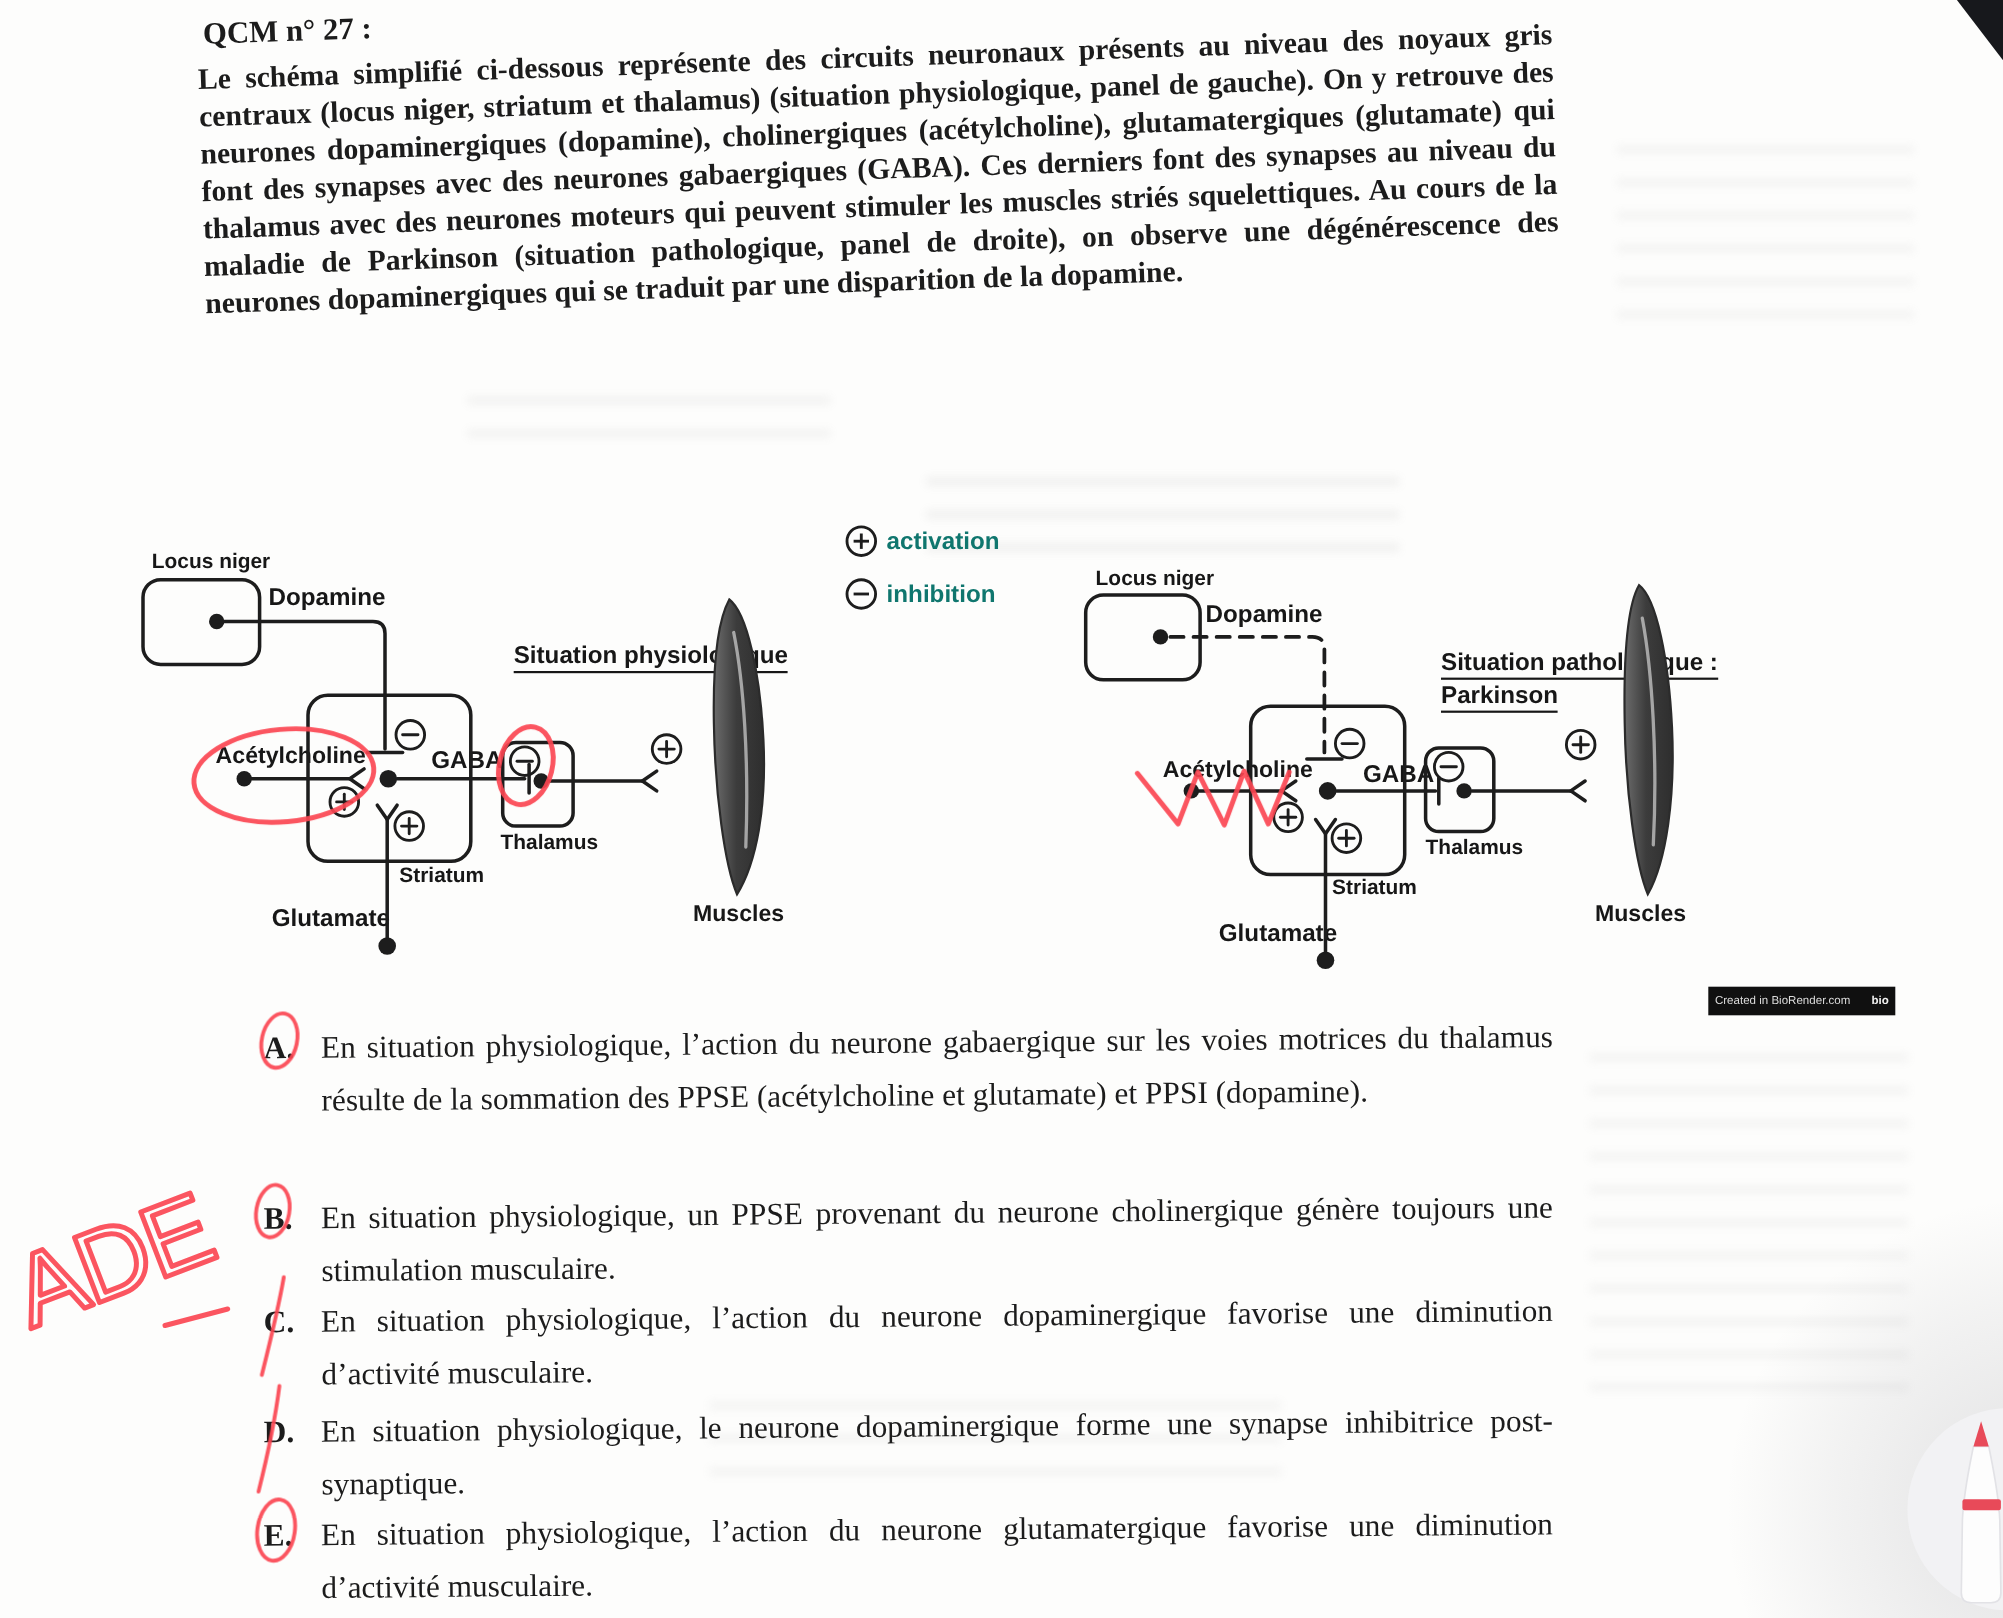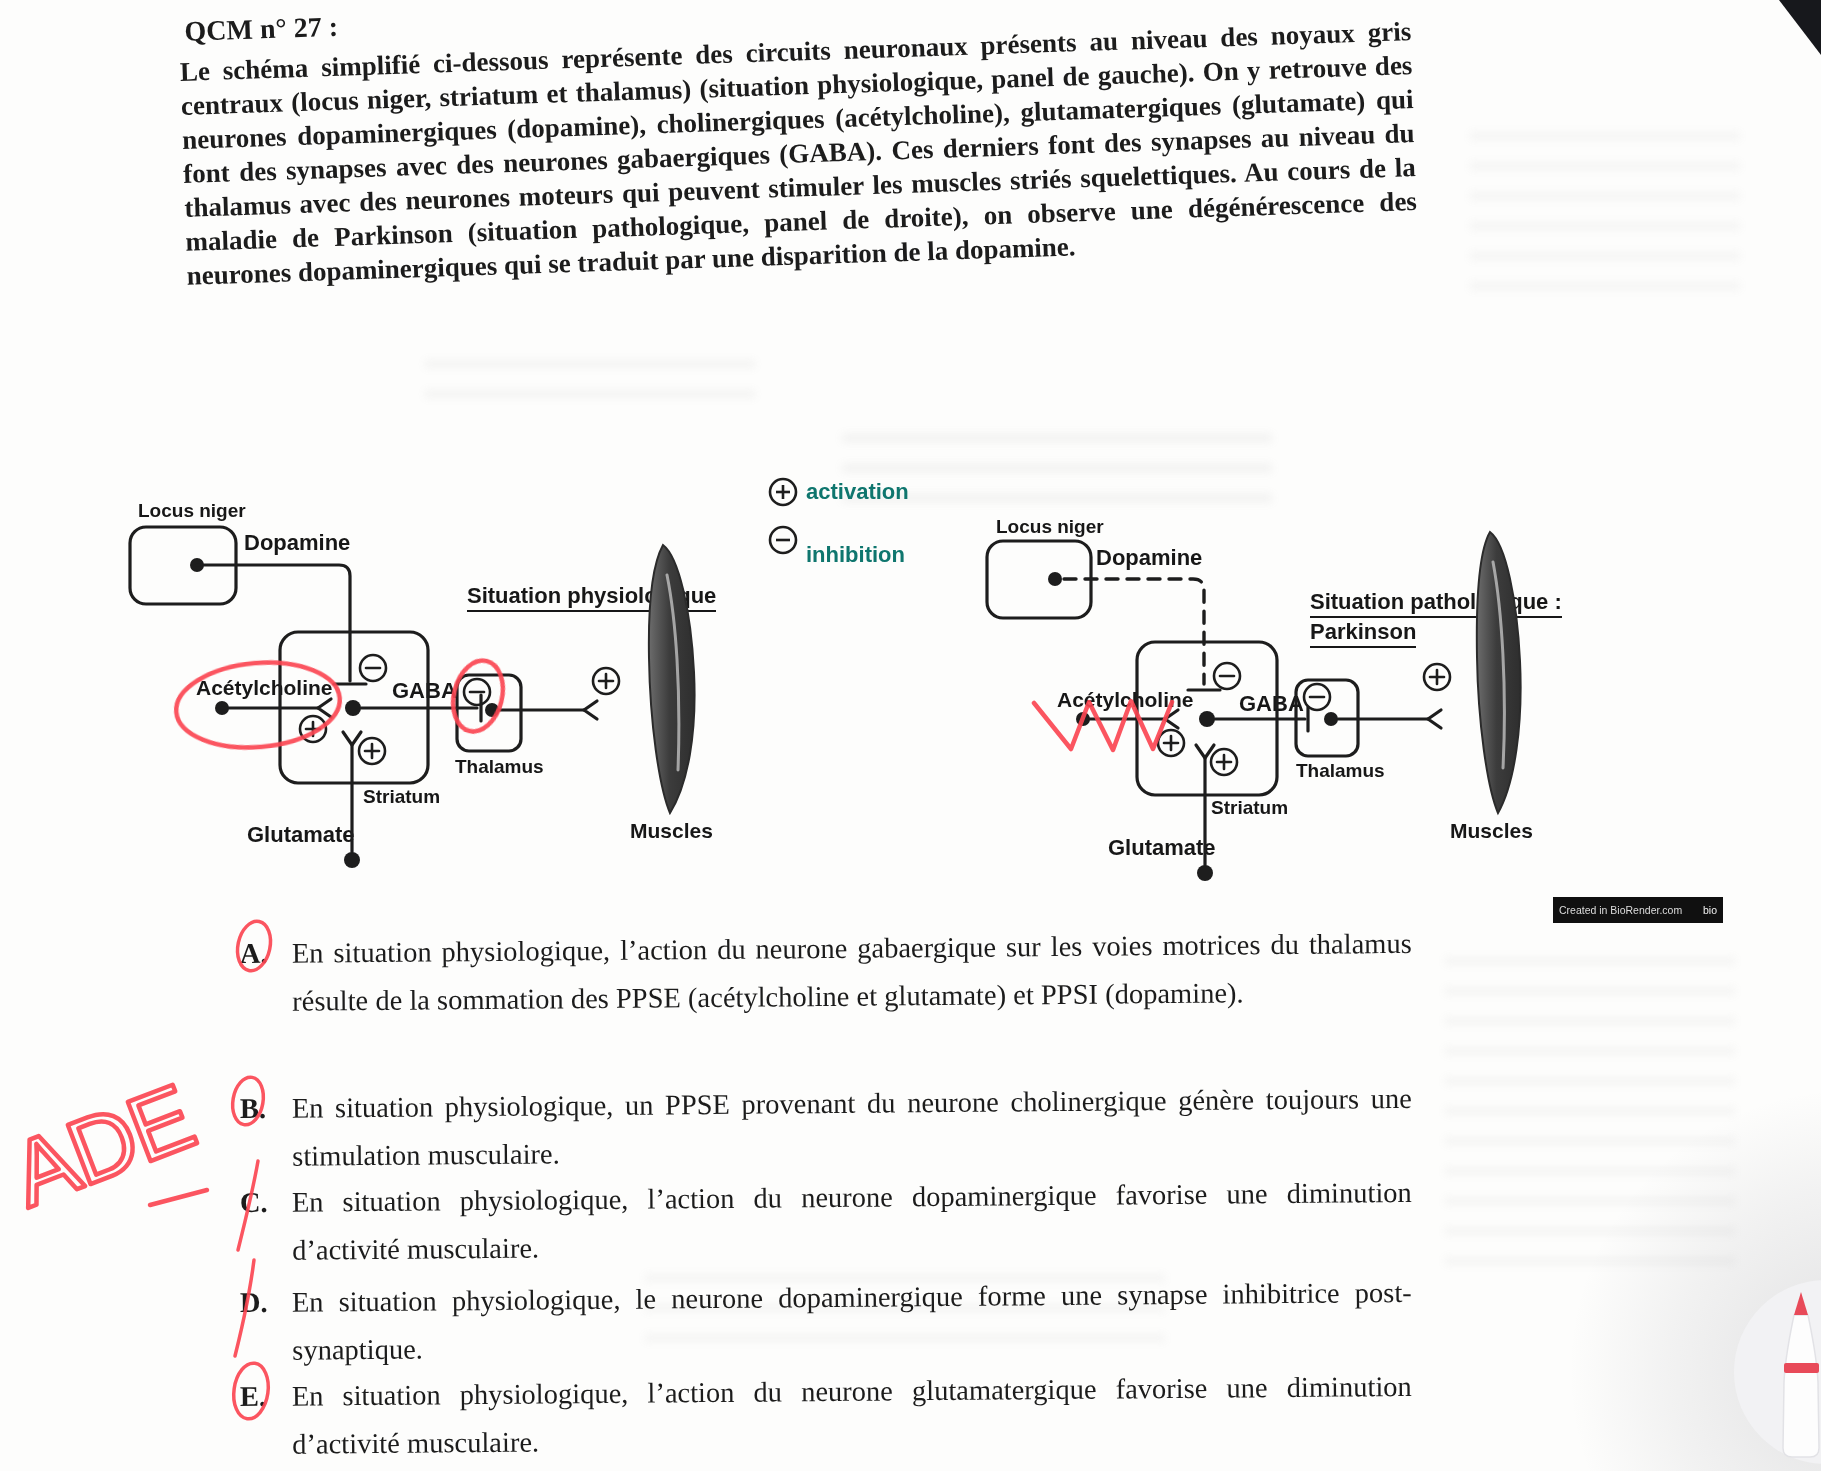--- a/index.html
+++ b/index.html
@@ -19,21 +19,21 @@
                font-size:22px;color:#0f766e;white-space:nowrap;}
   
   .option{position:absolute;left:240px;width:1172px;display:flex;transform:rotate(-0.5deg);}
   .opt-letter{flex:0 0 52px;font-weight:bold;font-size:28.5px;line-height:48px;}
   .opt-text{flex:1;font-size:28.5px;line-height:48px;text-align:justify;}
   
   .badge{position:absolute;left:1553px;top:897px;width:170px;height:26px;background:#101010;
          color:#dcdcdc;font-family:"Liberation Sans",sans-serif;font-size:10.5px;
          display:flex;align-items:center;justify-content:space-between;padding:0 6px;
          box-sizing:border-box;filter:blur(0.4px);white-space:nowrap;gap:16px;}
-  .badge .bio{font-weight:normal;color:#f0f0f0;}
+  .badge .bio{font-weight:bold;color:#f0f0f0;}
   
   .ghost{position:absolute;opacity:.12;filter:blur(4px);pointer-events:none;
          background:repeating-linear-gradient(0deg,#9b9b9b 0 8px,transparent 8px 30px);}
   
   .pen-glow{position:absolute;left:1566px;top:1086px;width:570px;height:570px;border-radius:50%;
             background:radial-gradient(circle,rgba(110,110,120,.20) 0%,rgba(110,110,120,.08) 45%,rgba(110,110,120,0) 70%);
             pointer-events:none;}
   .overlay{position:absolute;left:0;top:0;pointer-events:none;}
 </style>
 </head>
@@ -46,21 +46,21 @@
   <div class="ghost" style="left:425px;top:352px;width:330px;height:46px;opacity:.10;"></div>
   <div class="ghost" style="left:1445px;top:955px;width:290px;height:310px;opacity:.09;"></div>
   <div class="ghost" style="left:645px;top:1258px;width:520px;height:84px;opacity:.09;"></div>
 
   <div class="qheader">
     <p class="qtitle">QCM n° 27 :</p>
     <p class="qbody">Le schéma simplifié ci-dessous représente des circuits neuronaux présents au niveau des noyaux gris centraux (locus niger, striatum et thalamus) (situation physiologique, panel de gauche). On y retrouve des neurones dopaminergiques (dopamine), cholinergiques (acétylcholine), glutamatergiques (glutamate) qui font des synapses avec des neurones gabaergiques (GABA). Ces derniers font des synapses au niveau du thalamus avec des neurones moteurs qui peuvent stimuler les muscles striés squelettiques. Au cours de la maladie de Parkinson (situation pathologique, panel de droite), on observe une dégénérescence des neurones dopaminergiques qui se traduit par une disparition de la dopamine.</p>
   </div>
 
   <div class="legend-text" style="left:806px;top:479px;">activation</div>
-  <div class="legend-text" style="left:806px;top:542px;text-align:right;">inhibition</div>
+  <div class="legend-text" style="left:806px;top:527px;text-align:right;">inhibition</div>
 
   <div class="dlabel" style="left:138px;top:500px;font-size:19px;">Locus niger</div>
   <div class="dlabel" style="left:244px;top:530px;font-size:22px;">Dopamine</div>
   <div class="dlabel" style="left:467px;top:583px;font-size:22px;"><span class="dheading">Situation physiologique</span></div>
   <div class="dlabel" style="left:196px;top:676px;font-size:21px;">Acétylcholine</div>
   <div class="dlabel" style="left:392px;top:678px;font-size:22px;">GABA</div>
   <div class="dlabel" style="left:455px;top:756px;font-size:19px;">Thalamus</div>
   <div class="dlabel" style="left:363px;top:786px;font-size:19px;">Striatum</div>
   <div class="dlabel" style="left:247px;top:822px;font-size:22px;">Glutamate</div>
   <div class="dlabel" style="left:630px;top:819px;font-size:21px;">Muscles</div>

